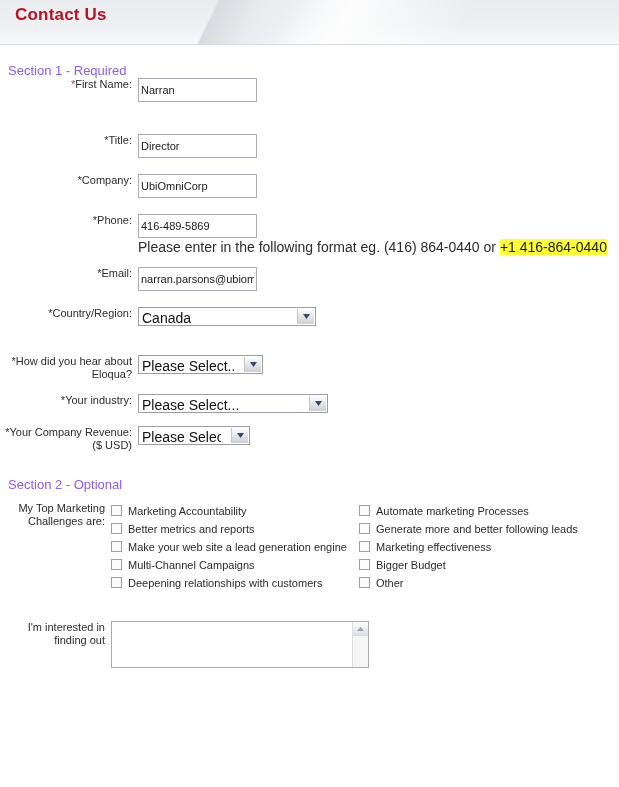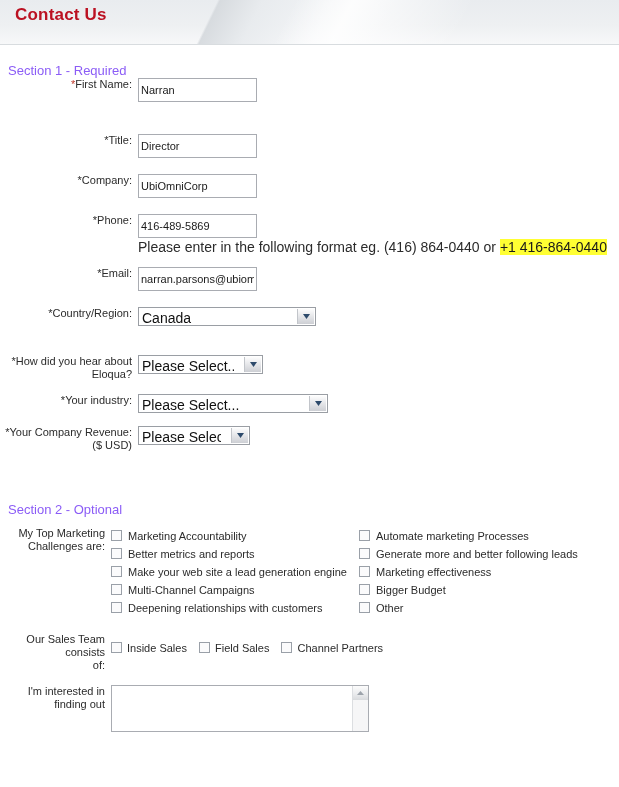--- a/index.html
+++ b/index.html
@@ -400,21 +400,21 @@
           <svg width="7" height="5" viewBox="0 0 7 5">
                 <path d="M0 0 L7 0 L3.5 5 Z" fill="#2d4a6b"></path>
               </svg>
         </span>
       </div>
     </td>
   </tr>
 </tbody>
   </table>
 
-<div class="section-heading" id="sec2-heading" style="margin-top:50px">Section 2 - Optional</div>
+<div class="section-heading" id="sec2-heading" style="margin-top:25px">Section 2 - Optional</div>
 
 <table class="form-table" style="margin-top:10px">
   <tbody>
       <tr>
     <td class="lbl-cell">
       <div>My Top Marketing</div>
       <div>Challenges are:</div>
     </td>
     <td class="fld-cell">
       <div class="cb-cols">
@@ -433,33 +433,20 @@
           <div class="cb-row"><span class="cbx"></span><span>Other</span></div>
         </div>
       </div>
     </td>
   </tr>
   <tr>
         <td class="row-sp" colspan="2"></td>
       </tr>
 
   <tr>
-    <td class="lbl-cell">
-      <div>Our Sales Team consists</div>
-      <div>of:</div>
-    </td>
-    <td class="fld-cell">
-      <div class="sales-line" style="padding-top:7px">
-        <span class="grp"><span class="cbx"></span><span>Inside Sales</span></span>
-        <span class="grp"><span class="cbx"></span><span>Field Sales</span></span>
-        <span class="grp"><span class="cbx"></span><span>Channel Partners</span></span>
-      </div>
-    </td>
-  </tr>
-  <tr>
         <td class="row-sp-sm" colspan="2"></td>
       </tr>
 
   <tr>
     <td class="lbl-cell">
       <div>I'm interested in finding out</div>
 
     </td>
     <td class="fld-cell">
       <div class="ta-wrap">

